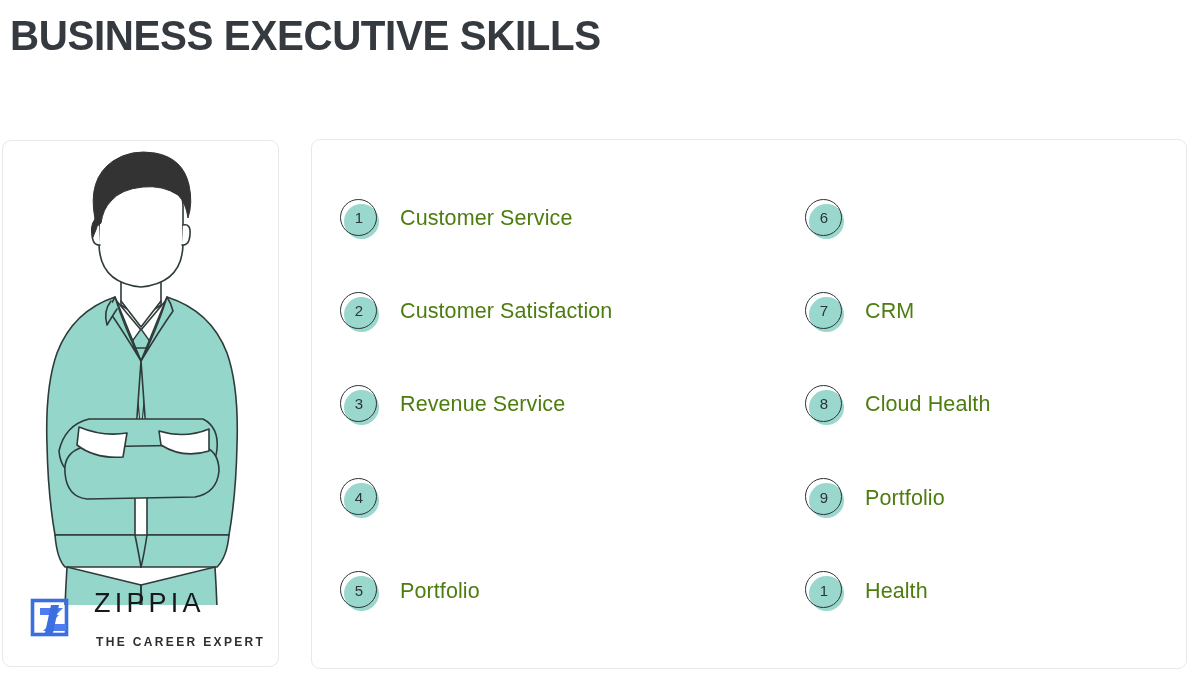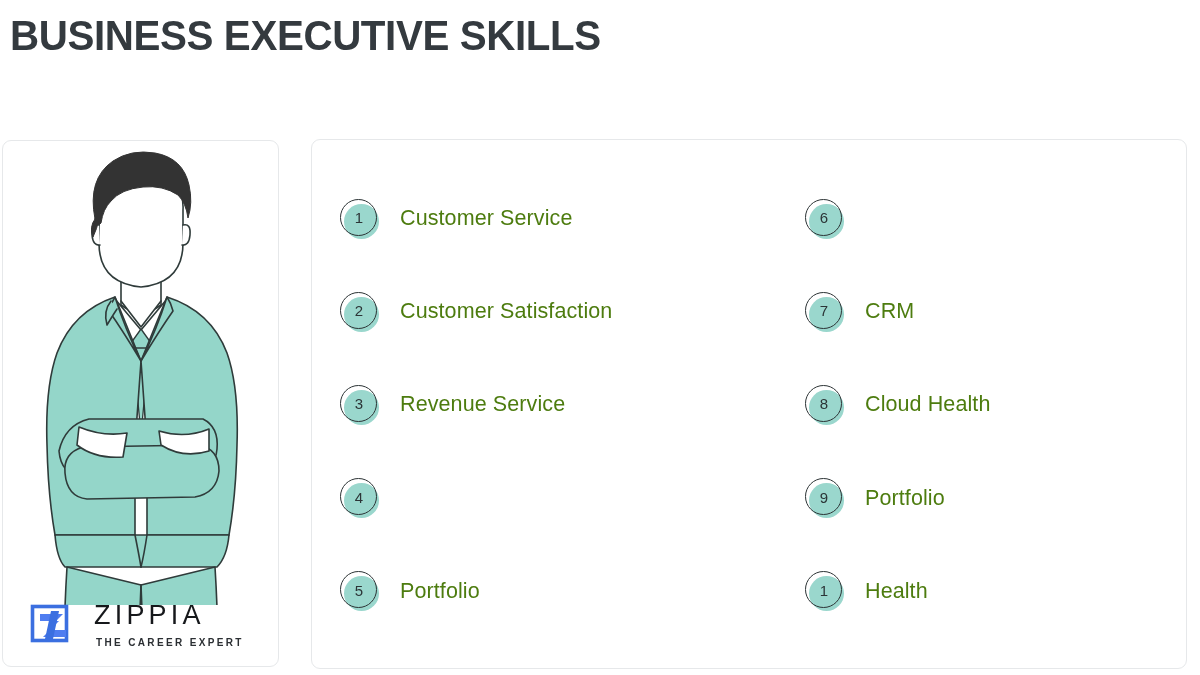--- a/index.html
+++ b/index.html
@@ -85,26 +85,26 @@
     justify-content: center;
   }
   .logo-word {
     font-size: 27px;
     font-weight: 400;
     letter-spacing: 4.2px;
     color: #16181b;
     line-height: 1;
   }
   .logo-tagline {
-    font-size: 10px;
+    font-size: 12px;
     font-weight: 600;
     letter-spacing: 2.35px;
     color: #2b2f33;
     line-height: 1;
-    margin-top: 9px;
+    margin-top: 19px;
     margin-left: 2px;
   }
 
   
   .skills-grid {
     position: absolute;
     left: 0;
     top: 0;
     width: 100%;
     height: 100%;

